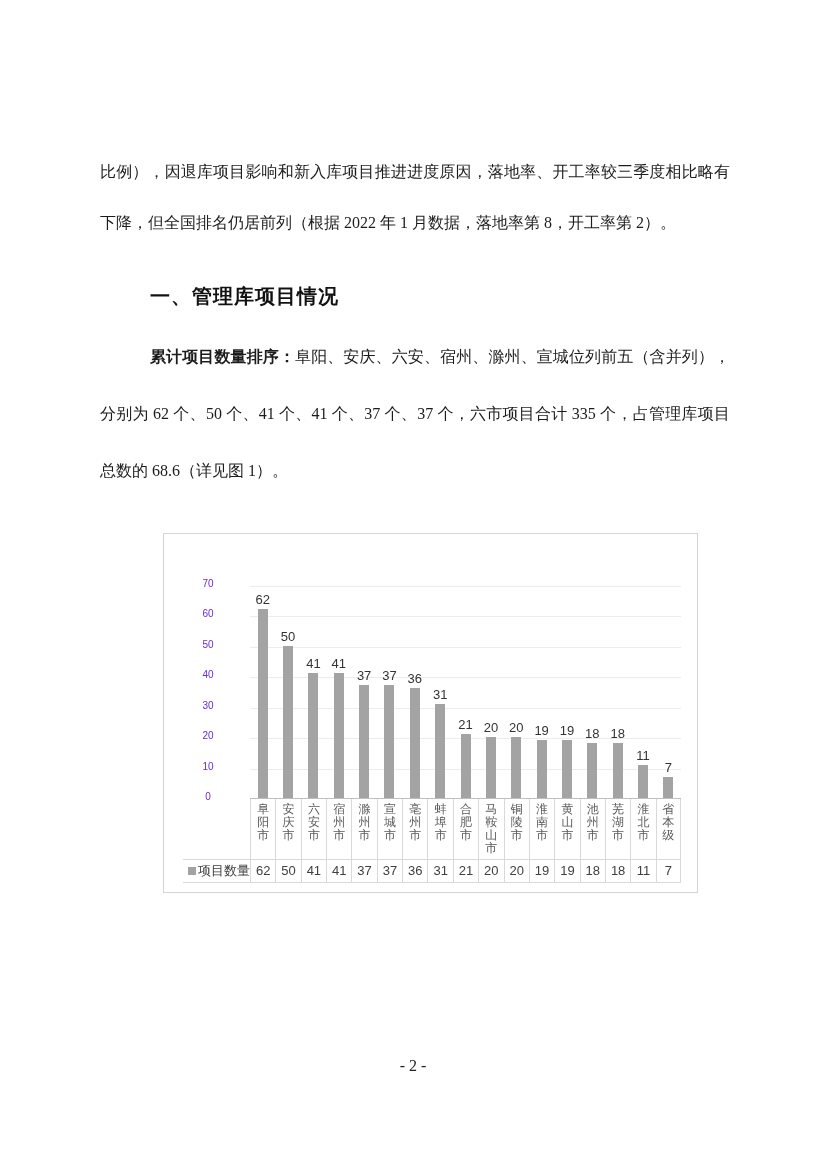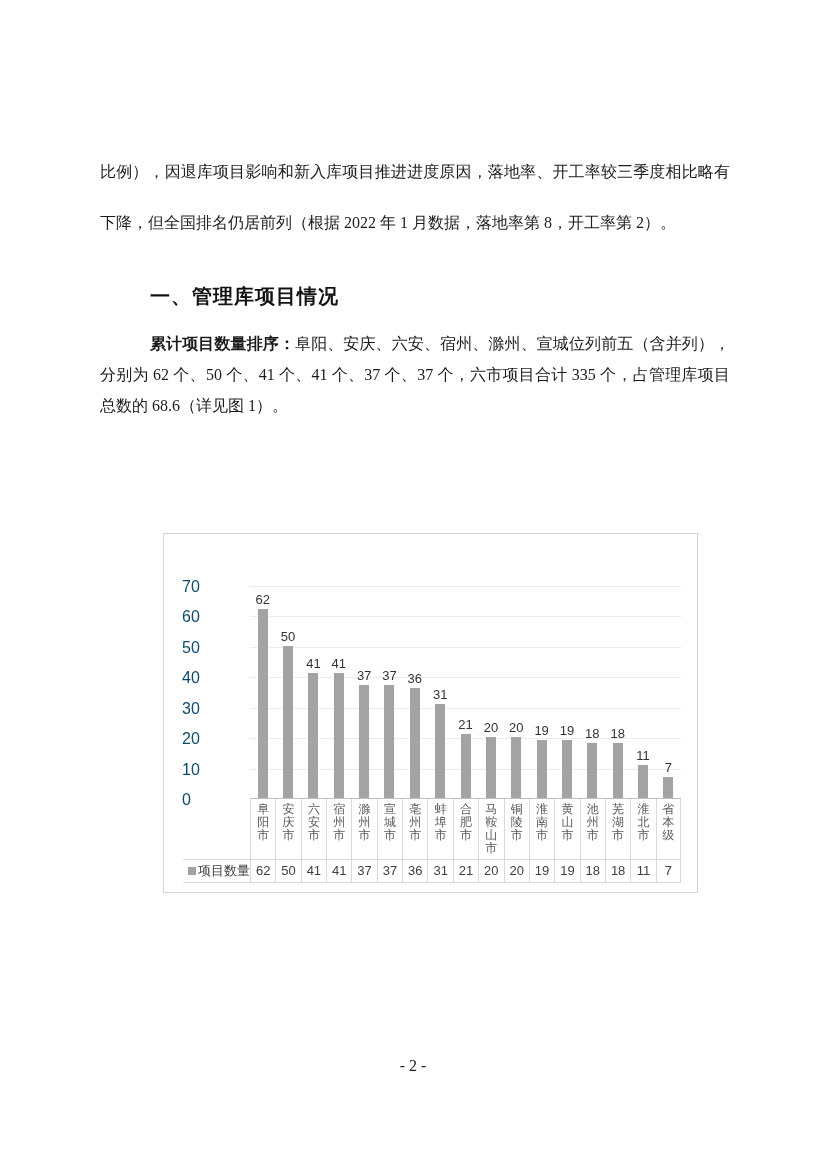--- a/index.html
+++ b/index.html
@@ -13,21 +13,21 @@
     overflow:hidden;
   }
   .body-text {
     position:absolute;
     left:100px; width:630px;
     font-size:16px;
     text-align:justify;
     color:#1c1c1c;
   }
   .p1 { top:146px; line-height:51px; }
-  .p2 { top:328px; line-height:31px; text-indent:50px; }
+  .p2 { top:328px; line-height:57px; text-indent:50px; }
   .p2 .lead { font-weight:bold; }
   .heading {
     position:absolute;
     left:150px; top:283px;
     font-family:"Liberation Sans", sans-serif;
     font-size:20px; font-weight:bold;
     color:#111;
     letter-spacing:1px;
   }
   
@@ -46,22 +46,22 @@
     font-size:21px;
     letter-spacing:2px;
     color:#595959;
   }
   .y-axis {
     position:absolute;
     left:24px; top:52px; width:52px; height:215px;
   }
   .ytick {
     position:absolute; right:6px; width:100%;
-    text-align:left;
-    font-size:16px; color:#0c4a6e;
+    text-align:center;
+    font-size:10px; color:#6d28d9;
   }
   .plot {
     position:absolute;
     left:86px; top:52px; width:431px; height:213px;
     display:flex; align-items:flex-end;
     border-bottom:1px solid #bfbfbf;
   }
   .gridline {
     position:absolute; left:0; right:0; height:1px;
     background:#ececec;

